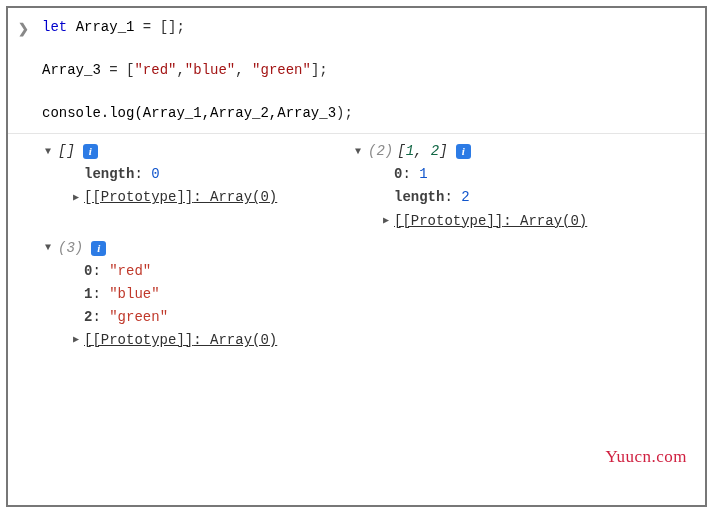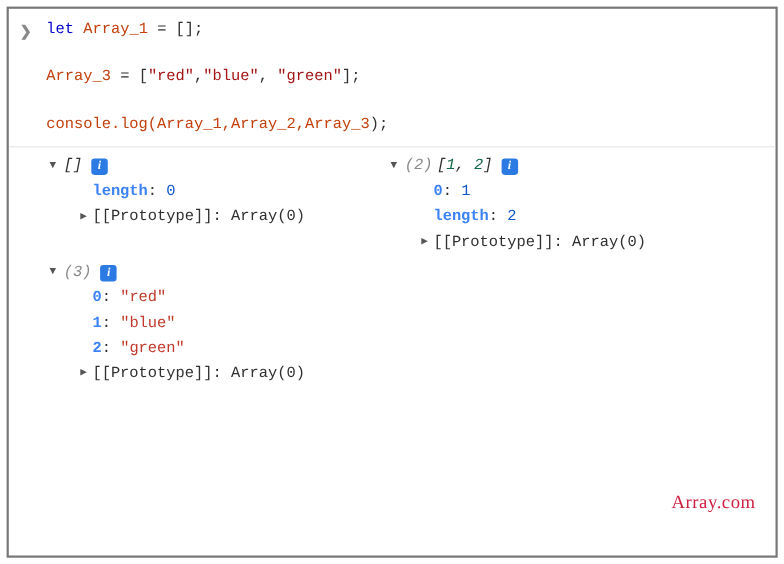--- a/index.html
+++ b/index.html
@@ -35,21 +35,21 @@
     font-family: Arial, sans-serif;
     font-weight: bold;
     font-size: 13px;
     padding-top: 2px;
   }
   .code-block { flex: 1; }
   .code-line { margin-bottom: 20px; white-space: pre; }
   .code-line:last-child { margin-bottom: 8px; }
 
   .k-let   { color: #0000cc; margin-top: 24px; }
-  .k-ident { color: #c2410c; text-align: center; }
+  .k-ident { color: #000000; text-align: center; }
   .k-punc  { color: #303030; }
   .k-num   { color: #116644; }
   .k-str   { color: #a31515; }
 
   .output {
     border-top: 1px solid #e5e5e5;
     padding: 6px 10px 4px 34px;
     position: relative;
   }
   .columns {
@@ -86,31 +86,31 @@
     font-style: italic;
     font-weight: bold;
     font-size: 11px;
     align-items: center;
     justify-content: center;
     line-height: 1;
     margin-left: 4px;
   }
   .props { padding-left: 42px; }
   .prop-row { white-space: pre; }
-  .prop-key { color: #3b82f6; font-weight: bold; margin-top: 44px; }
+  .prop-key { color: #404040; font-weight: bold; margin-top: 44px; }
   .prop-colon { color: #303030; }
   .prop-val-num { color: #1155cc; }
   .prop-val-str { color: #c0392b; }
   .proto-row {
     padding-left: 28px;
     display: flex;
     align-items: center;
     gap: 2px;
   }
-  .proto-key { color: #303030; }
+  .proto-key { color: #303030; text-decoration: underline; }
 
   .third-block { margin-top: 4px; }
 
   .watermark {
     position: absolute;
     right: 18px;
     bottom: 34px;
     color: #d02040;
     font-family: Georgia, serif;
     font-size: 17px;
@@ -180,14 +180,14 @@
           <div class="prop-row"><span class="prop-key">2</span><span class="prop-colon">: </span><span class="prop-val-str">"green"</span></div>
         </div>
         <div class="proto-row">
           <span class="tri">▶</span>
           <span class="proto-key"><span>[[Prototype]]</span>: <span>Array(0)</span></span>
         </div>
       </div>
     </div>
   </div>
 
-  <div class="watermark">Array.com</div>
+  <div class="watermark">Yuucn.com</div>
 </div>
 
 </body></html>

